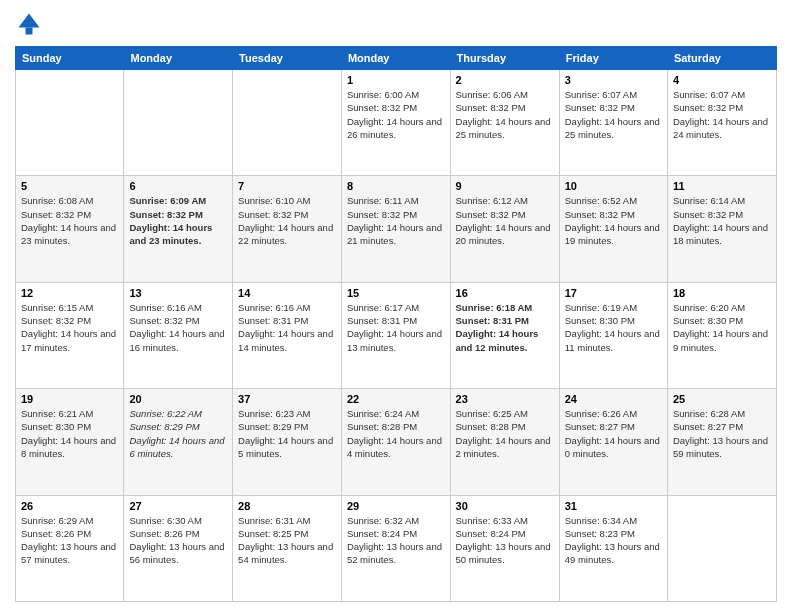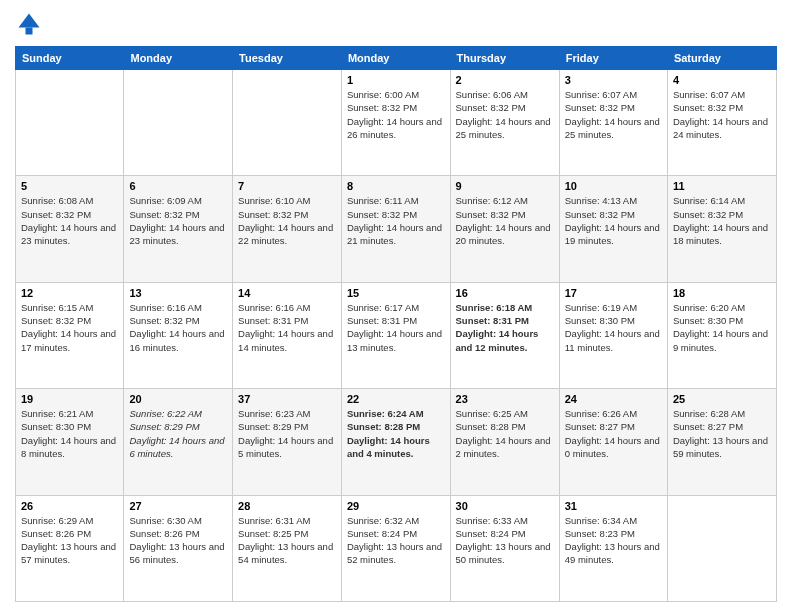--- a/index.html
+++ b/index.html
@@ -160,21 +160,21 @@
         </tr>
         <tr>
           <td>
             <span class="day-number">5</span>
             <div class="day-info" style="white-space: pre-line;">Sunrise: 6:08 AM
 Sunset: 8:32 PM
 Daylight: 14 hours and 23 minutes.</div>
           </td>
           <td>
             <span class="day-number">6</span>
-            <div class="day-info" style="white-space: pre-line;">Sunrise: 6:09 AM
+            <div class="day-info" style="white-space: pre-line; font-weight: bold;">Sunrise: 6:09 AM
 Sunset: 8:32 PM
 Daylight: 14 hours and 23 minutes.</div>
           </td>
           <td>
             <span class="day-number">7</span>
             <div class="day-info" style="white-space: pre-line;">Sunrise: 6:10 AM
 Sunset: 8:32 PM
 Daylight: 14 hours and 22 minutes.</div>
           </td>
           <td>
@@ -184,21 +184,21 @@
 Daylight: 14 hours and 21 minutes.</div>
           </td>
           <td>
             <span class="day-number">9</span>
             <div class="day-info" style="white-space: pre-line;">Sunrise: 6:12 AM
 Sunset: 8:32 PM
 Daylight: 14 hours and 20 minutes.</div>
           </td>
           <td>
             <span class="day-number">10</span>
-            <div class="day-info" style="white-space: pre-line;">Sunrise: 4:13 AM
+            <div class="day-info" style="white-space: pre-line;">Sunrise: 6:52 AM
 Sunset: 8:32 PM
 Daylight: 14 hours and 19 minutes.</div>
           </td>
           <td>
             <span class="day-number">11</span>
             <div class="day-info" style="white-space: pre-line;">Sunrise: 6:14 AM
 Sunset: 8:32 PM
 Daylight: 14 hours and 18 minutes.</div>
           </td>
         </tr>
@@ -260,21 +260,21 @@
 Daylight: 14 hours and 6 minutes.</div>
           </td>
           <td>
             <span class="day-number">37</span>
             <div class="day-info" style="white-space: pre-line;">Sunrise: 6:23 AM
 Sunset: 8:29 PM
 Daylight: 14 hours and 5 minutes.</div>
           </td>
           <td>
             <span class="day-number">22</span>
-            <div class="day-info" style="white-space: pre-line; font-weight: bold;">Sunrise: 6:24 AM
+            <div class="day-info" style="white-space: pre-line;">Sunrise: 6:24 AM
 Sunset: 8:28 PM
 Daylight: 14 hours and 4 minutes.</div>
           </td>
           <td>
             <span class="day-number">23</span>
             <div class="day-info" style="white-space: pre-line;">Sunrise: 6:25 AM
 Sunset: 8:28 PM
 Daylight: 14 hours and 2 minutes.</div>
           </td>
           <td>

